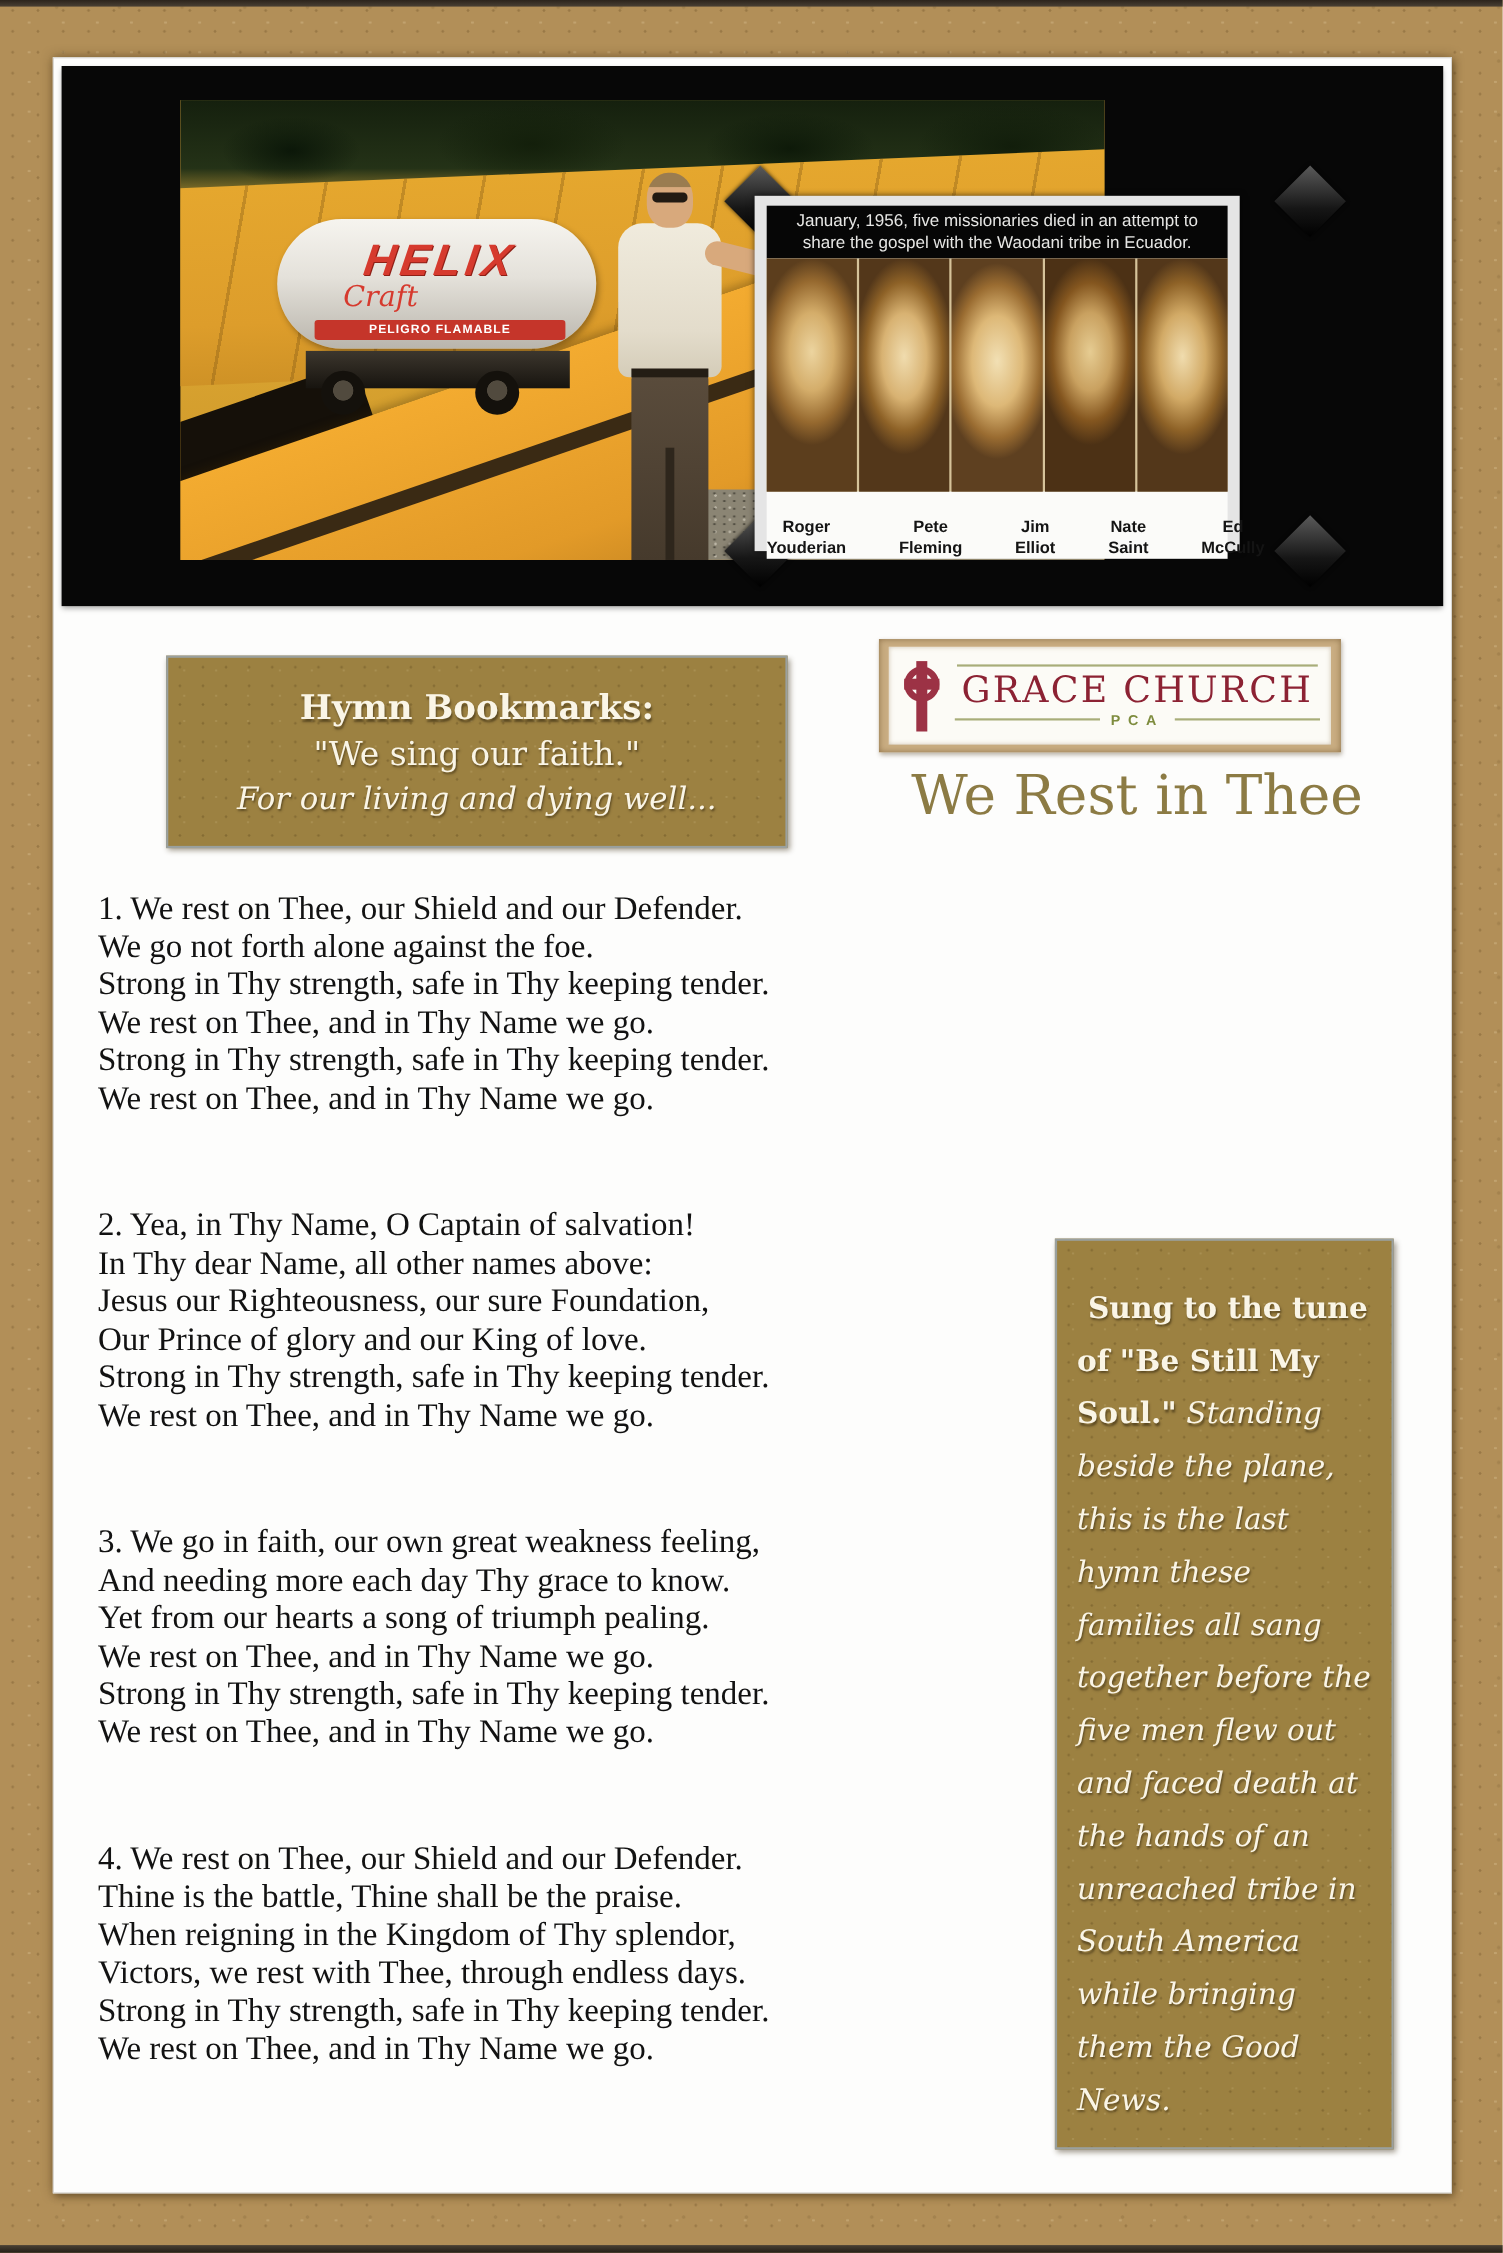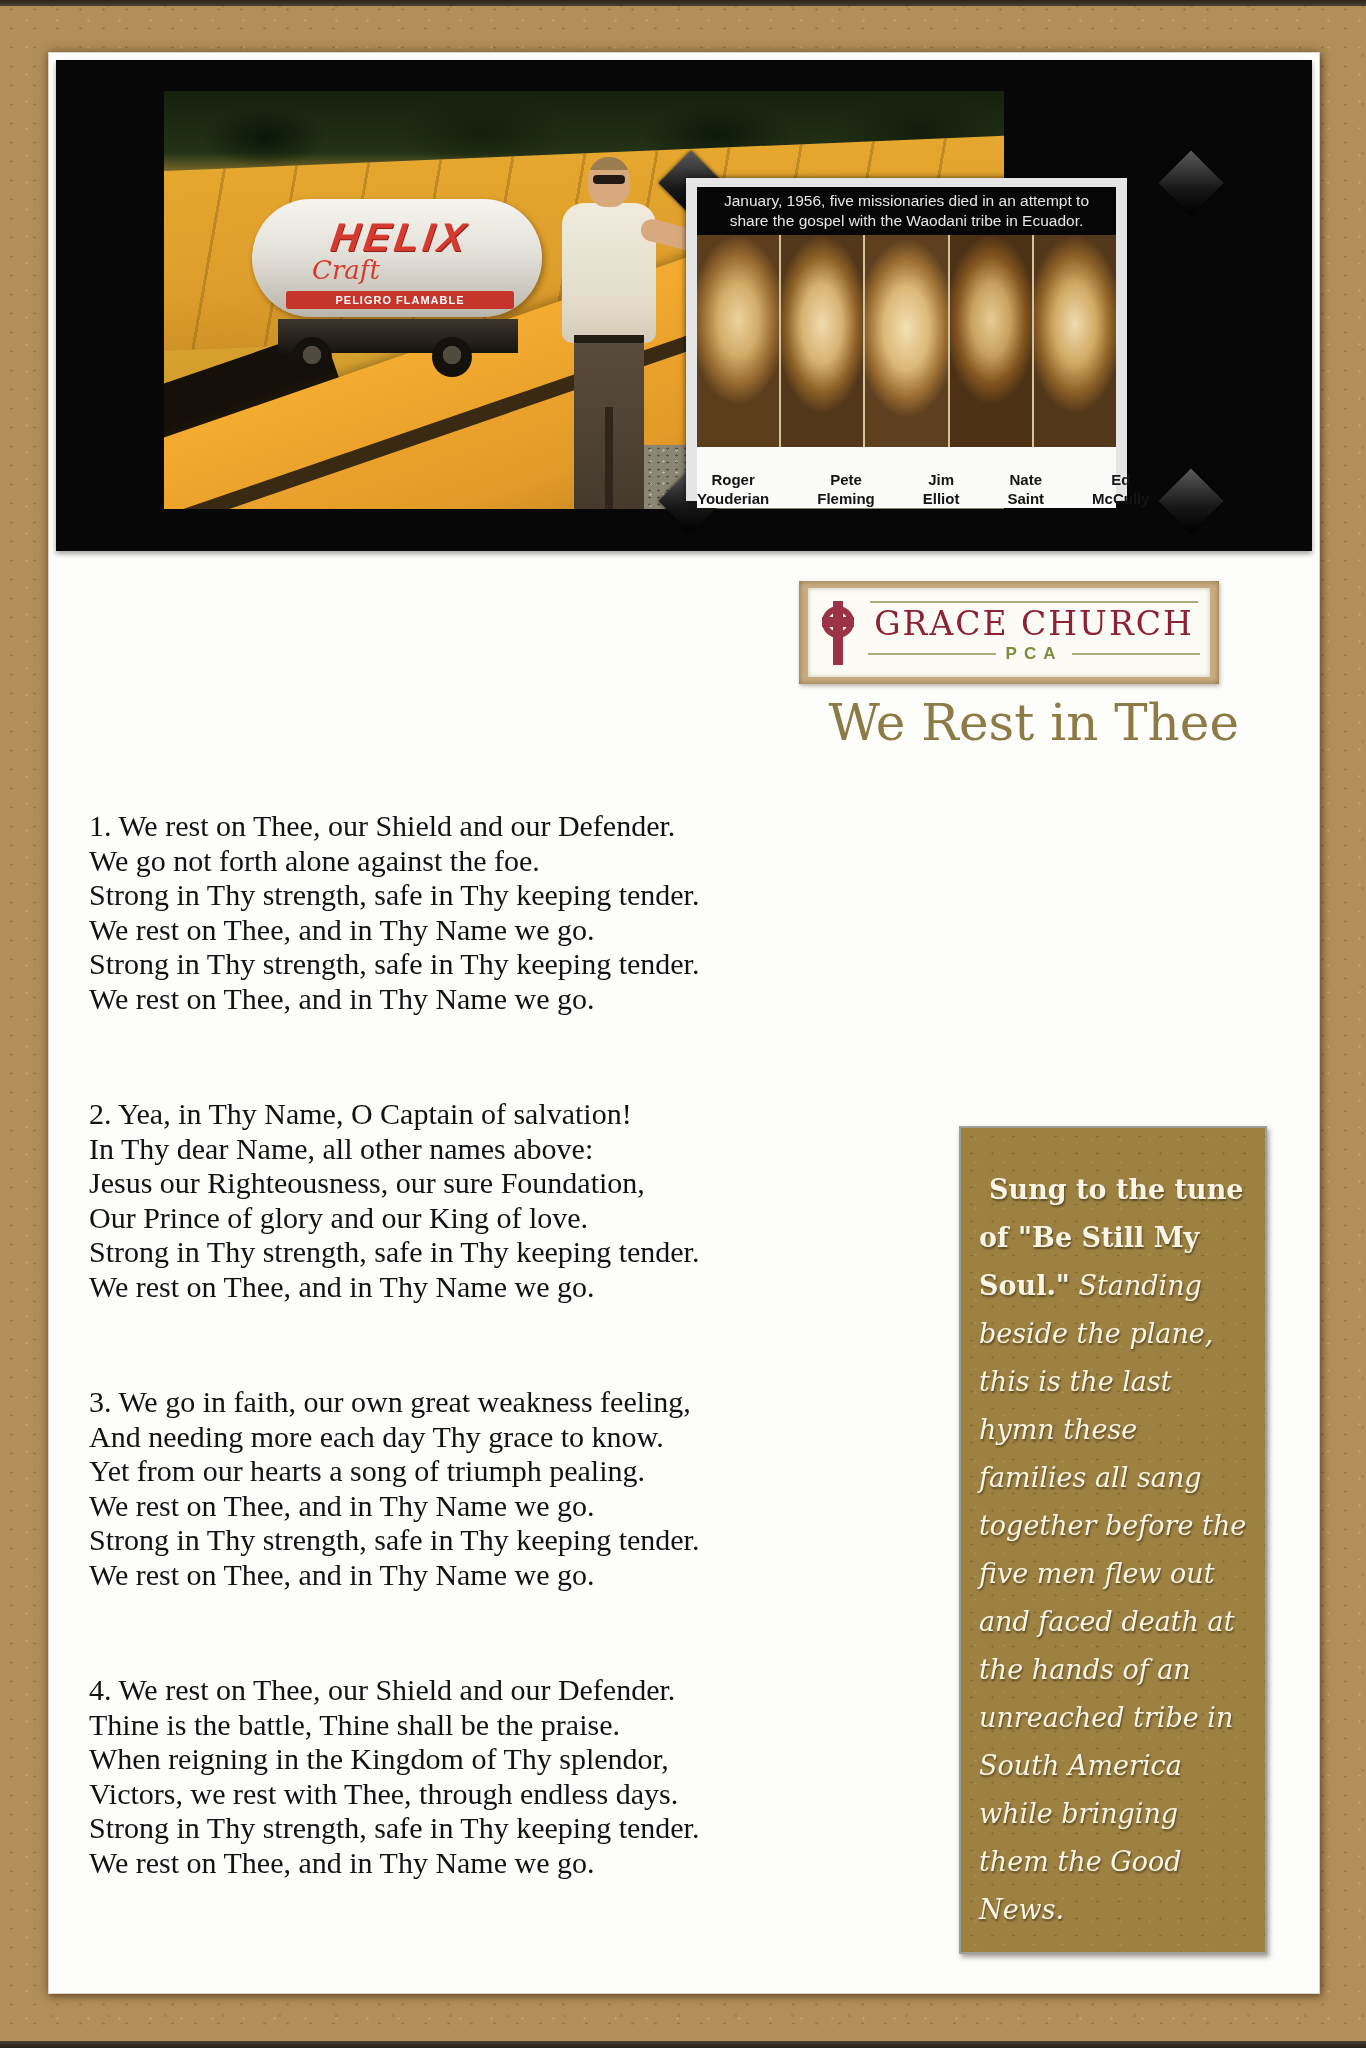--- a/index.html
+++ b/index.html
@@ -177,21 +177,21 @@
   .logo-cross{flex:0 0 44px;margin-right:8px;display:flex;align-items:center;justify-content:center;}
   .logo-text{flex:1;display:flex;flex-direction:column;}
   .logo-topline{height:2px;background:#a8ad79;margin:0 2px 3px 2px;}
   .church-name{
     font-family:"DejaVu Serif",serif;font-size:33px;line-height:36px;letter-spacing:2px;
     color:#8c2233;text-align:center;white-space:nowrap;
   }
   .pca-row{display:flex;align-items:center;gap:10px;margin-top:2px;}
   .pca-row .rule{flex:1;height:2px;background:#a8ad79;}
   .pca{
-    font-family:"Liberation Sans",sans-serif;font-weight:bold;font-size:17px;
+    font-family:"Liberation Sans",sans-serif;font-weight:bold;font-size:13px;
     letter-spacing:7px;color:#7e8c3e;
   }
 
   .hymn-title{
     position:absolute;left:730px;top:642px;width:460px;margin:0;
     font-family:"DejaVu Serif",serif;font-weight:normal;
     font-size:50px;line-height:56px;color:#8c7b44;text-align:right;
   }
 
   
@@ -285,20 +285,25 @@
             <div>Saint</div>
           </div>
           <div class="name-col">
             <div>Ed</div>
             <div>McCully</div>
           </div>
         </div>
     </div>
   </div>
 
+  <div class="bookmark-box goldbox">
+    <div class="bm-title">Hymn Bookmarks:</div>
+    <div class="bm-subtitle">"We sing our faith."</div>
+    <div class="bm-tagline">For our living and dying well...</div>
+  </div>
 
   <div class="logo">
     <div class="logo-inner">
       <div class="logo-cross">
         <svg viewBox="0 0 40 70" width="40" height="70" aria-hidden="true">
           <circle cx="20" cy="24" r="13" fill="none" stroke="#9c3245" stroke-width="6"></circle>
           <rect x="15" y="3" width="10" height="64" fill="#9c3245"></rect>
           <rect x="4" y="19" width="32" height="10" fill="#9c3245"></rect>
         </svg>
       </div>

